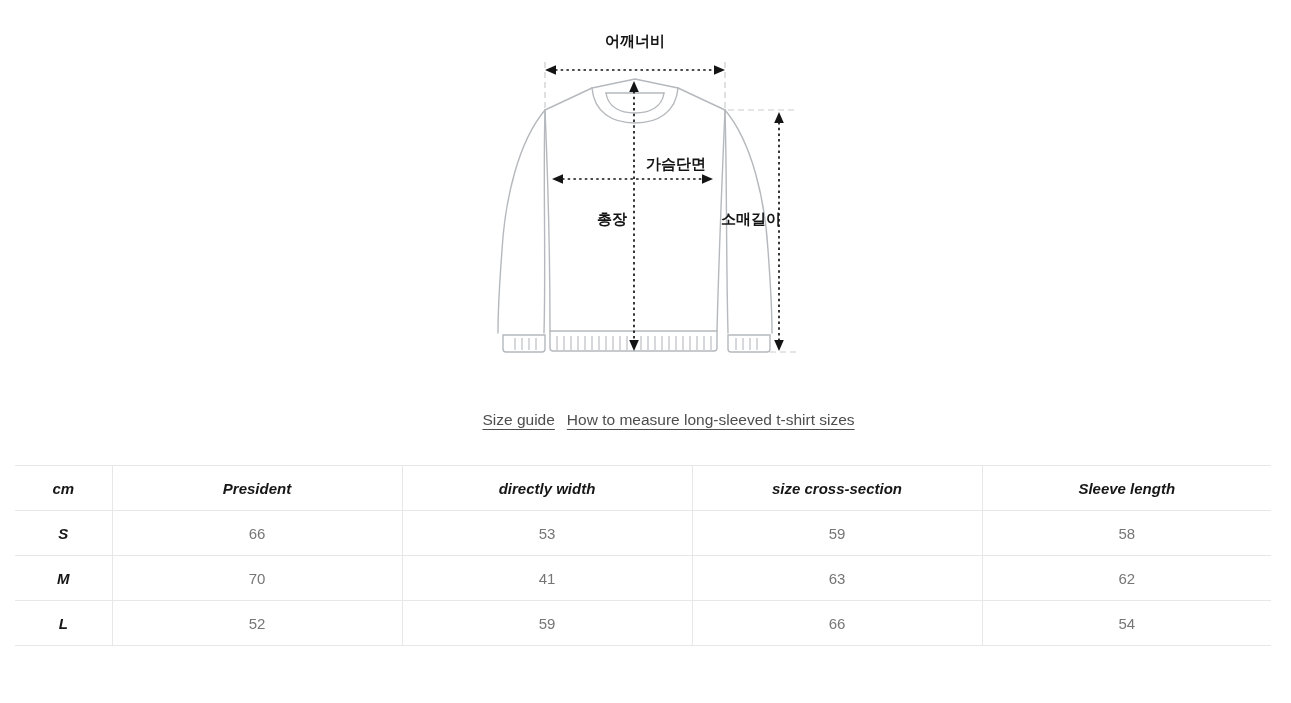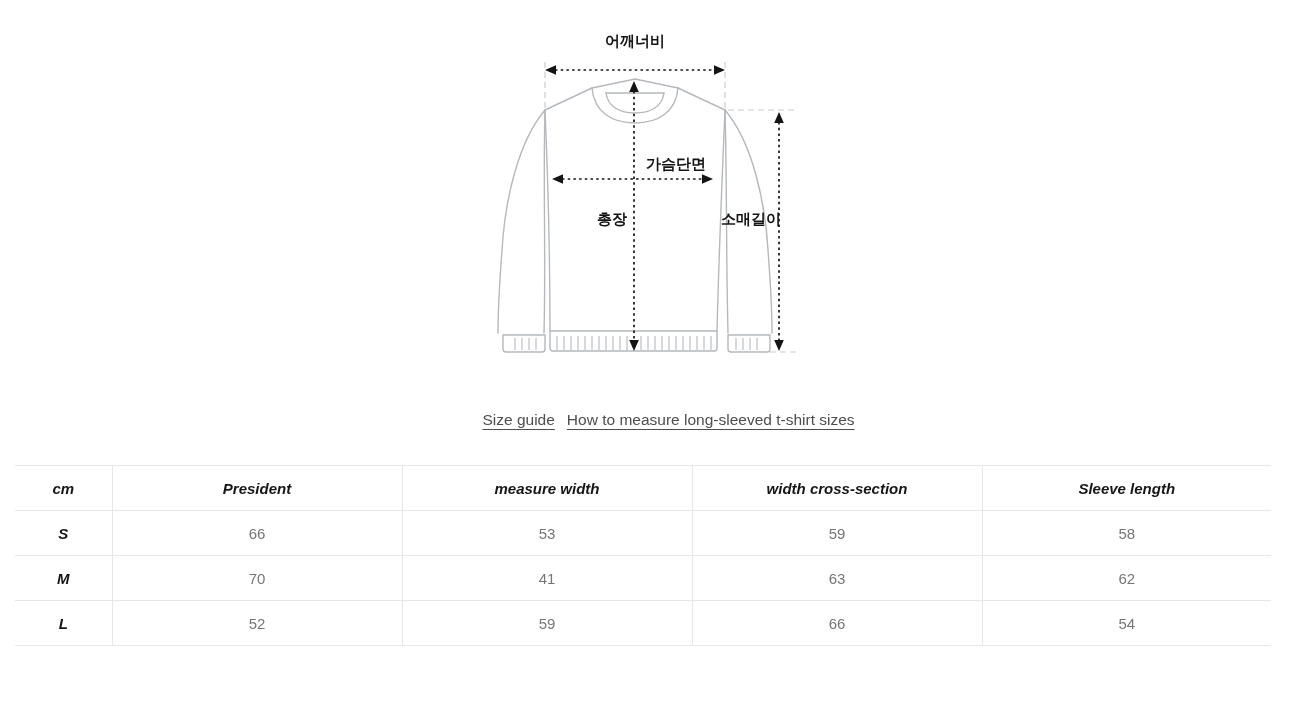--- a/index.html
+++ b/index.html
@@ -112,22 +112,22 @@
       <col style="width:97px">
         <col style="width:290px">
         <col style="width:290px">
         <col style="width:290px">
         <col style="width:289px">
     </colgroup>
     <thead>
       <tr>
         <th>cm</th>
         <th>President</th>
-        <th>measure width</th>
-        <th>width cross-section</th>
+        <th>directly width</th>
+        <th>size cross-section</th>
         <th>Sleeve length</th>
       </tr>
     </thead>
     <tbody>
       <tr>
         <th>S</th>
         <td>66</td>
         <td>53</td>
         <td>59</td>
         <td>58</td>

